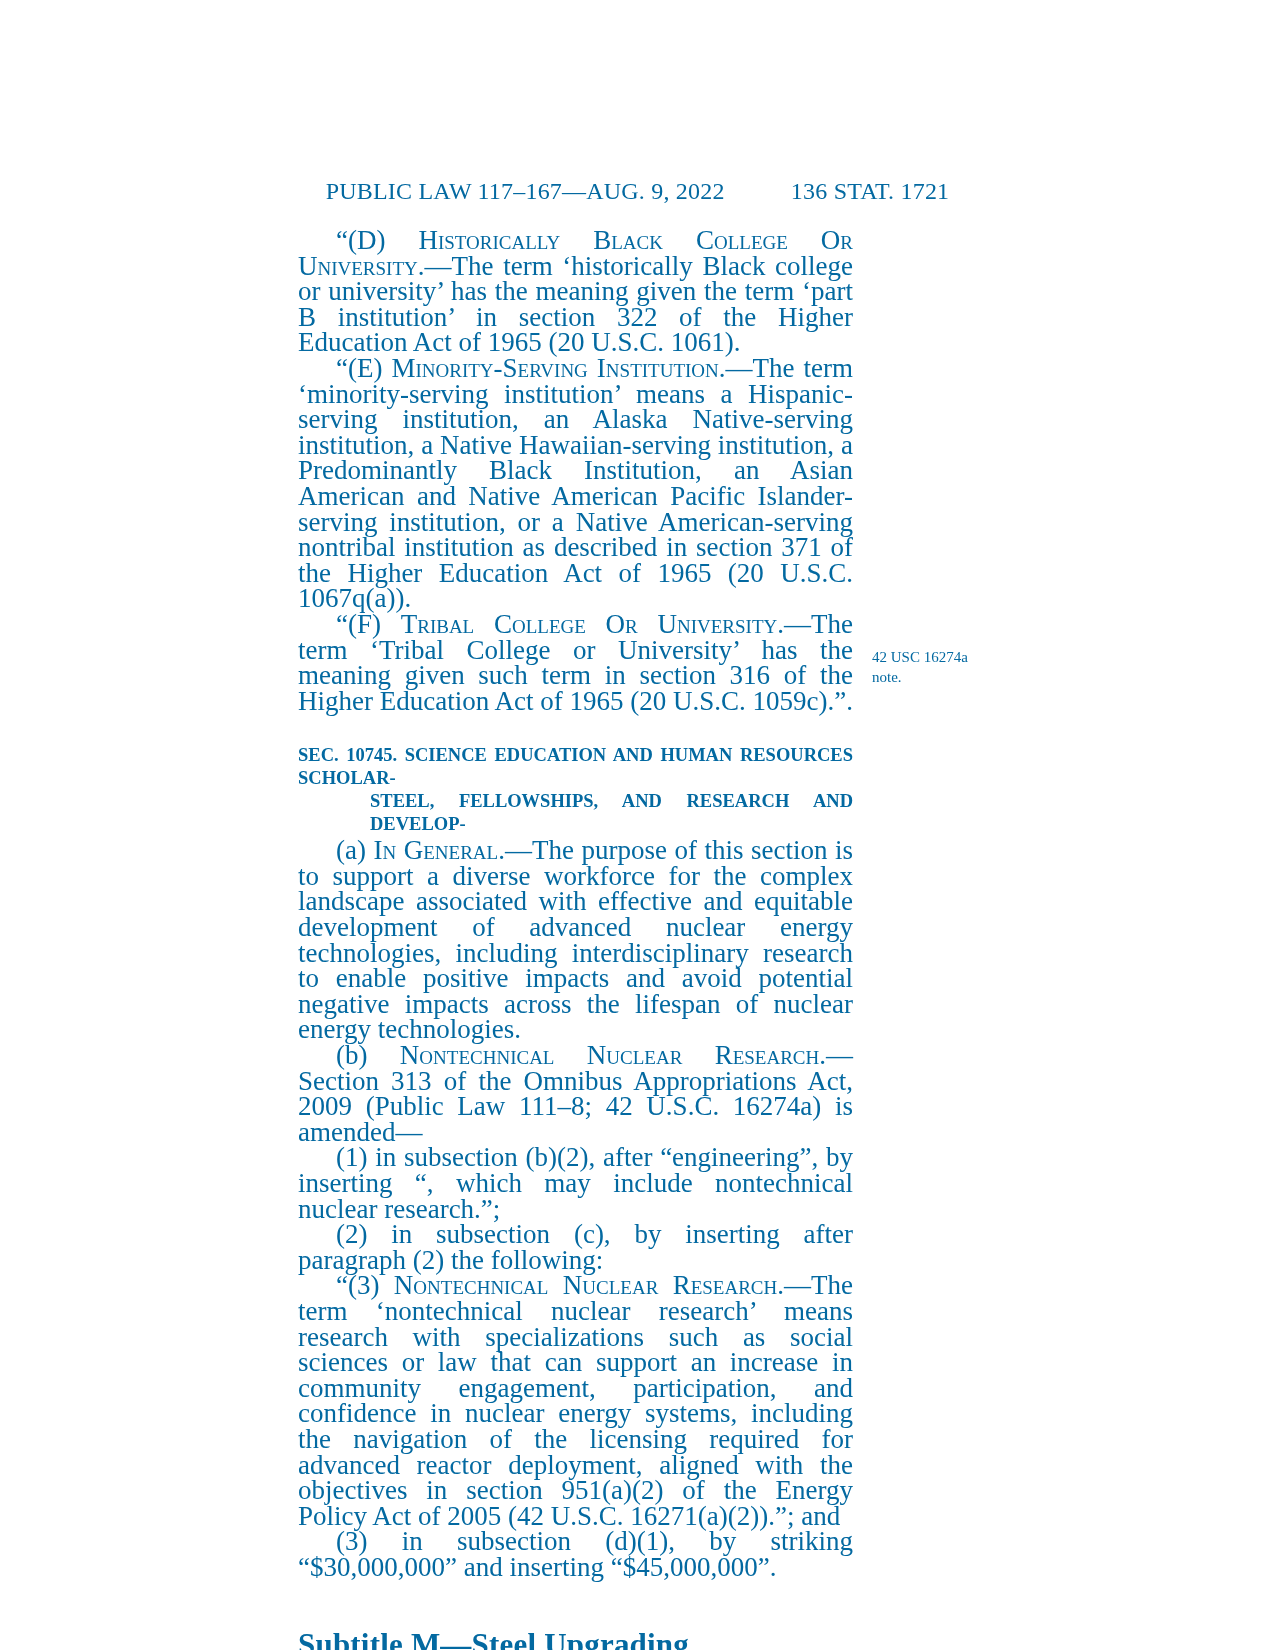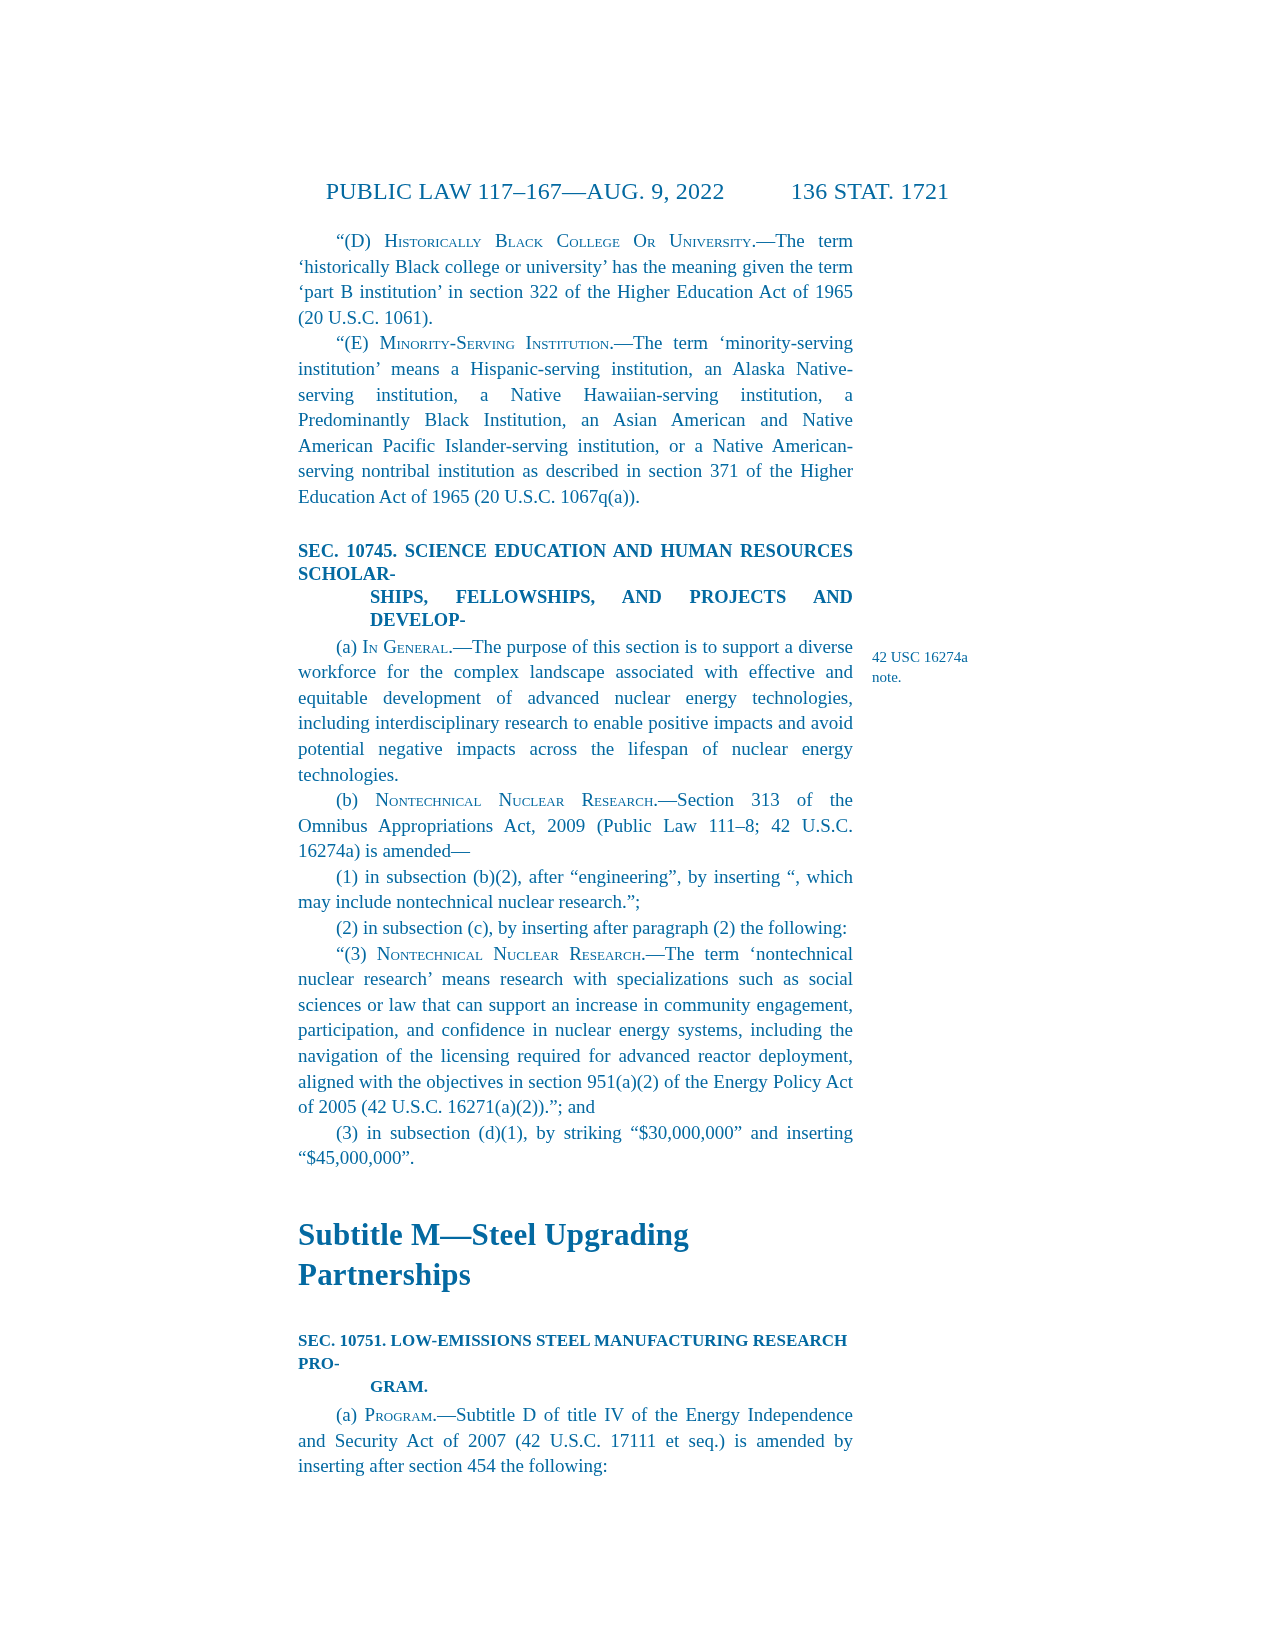--- a/index.html
+++ b/index.html
@@ -34,21 +34,21 @@
     margin-left: 60px;
   }
   .content {
     position: absolute;
     top: 228px;
     left: 298px;
     width: 555px;
   }
   p {
     margin: 0;
-    font-size: 19px;
+    font-size: 27px;
     line-height: 25.6px;
     text-align: justify;
     text-justify: inter-word;
     hyphens: manual;
   }
   p.indent {
     text-indent: 38px;
   }
   .sc {
     font-variant: small-caps;
@@ -101,24 +101,25 @@
     <span class="hdr-left">PUBLIC LAW 117–167—AUG. 9, 2022</span>
     <span class="hdr-right">136 STAT. 1721</span>
   </div>
 
   <div class="content">
 
     <p class="indent"><span>“(D) <span class="sc">Historically Black College Or University</span>.—The term ‘historically Black college or university’ has the meaning given the term ‘part B institution’ in section 322 of the Higher Education Act of 1965 (20 U.S.C. 1061).</span></p>
 
     <p class="indent"><span>“(E) <span class="sc">Minority-Serving Institution</span>.—The term ‘minority-serving institution’ means a Hispanic-serving institution, an Alaska Native-serving institution, a Native Hawaiian-serving institution, a Predominantly Black Institution, an Asian American and Native American Pacific Islander-serving institution, or a Native American-serving nontribal institution as described in section 371 of the Higher Education Act of 1965 (20 U.S.C. 1067q(a)).</span></p>
 
+    <p class="indent"><span>“(F) <span class="sc">Tribal College Or University</span>.—The term ‘Tribal College or University’ has the meaning given such term in section 316 of the Higher Education Act of 1965 (20 U.S.C. 1059c).”.</span></p>
 
     <div class="sec-head">
       <span class="line1">SEC. 10745. SCIENCE EDUCATION AND HUMAN RESOURCES SCHOLAR-</span>
-      <span class="line2">SHIPS, FELLOWSHIPS, AND PROJECTS AND DEVELOP-</span>
+      <span class="line2">STEEL, FELLOWSHIPS, AND RESEARCH AND DEVELOP-</span>
     </div>
 
     <p class="indent"><span>(a) <span class="sc">In General</span>.—The purpose of this section is to support a diverse workforce for the complex landscape associated with effective and equitable development of advanced nuclear energy technologies, including interdisciplinary research to enable positive impacts and avoid potential negative impacts across the lifespan of nuclear energy technologies.</span></p>
 
     <p class="indent"><span>(b) <span class="sc">Nontechnical Nuclear Research</span>.—Section 313 of the Omnibus Appropriations Act, 2009 (Public Law 111–8; 42 U.S.C. 16274a) is amended—</span></p>
 
     <p class="indent"><span>(1) in subsection (b)(2), after “engineering”, by inserting “, which may include nontechnical nuclear research.”;</span></p>
 
     <p class="indent"><span>(2) in subsection (c), by inserting after paragraph (2) the following:</span></p>
 

